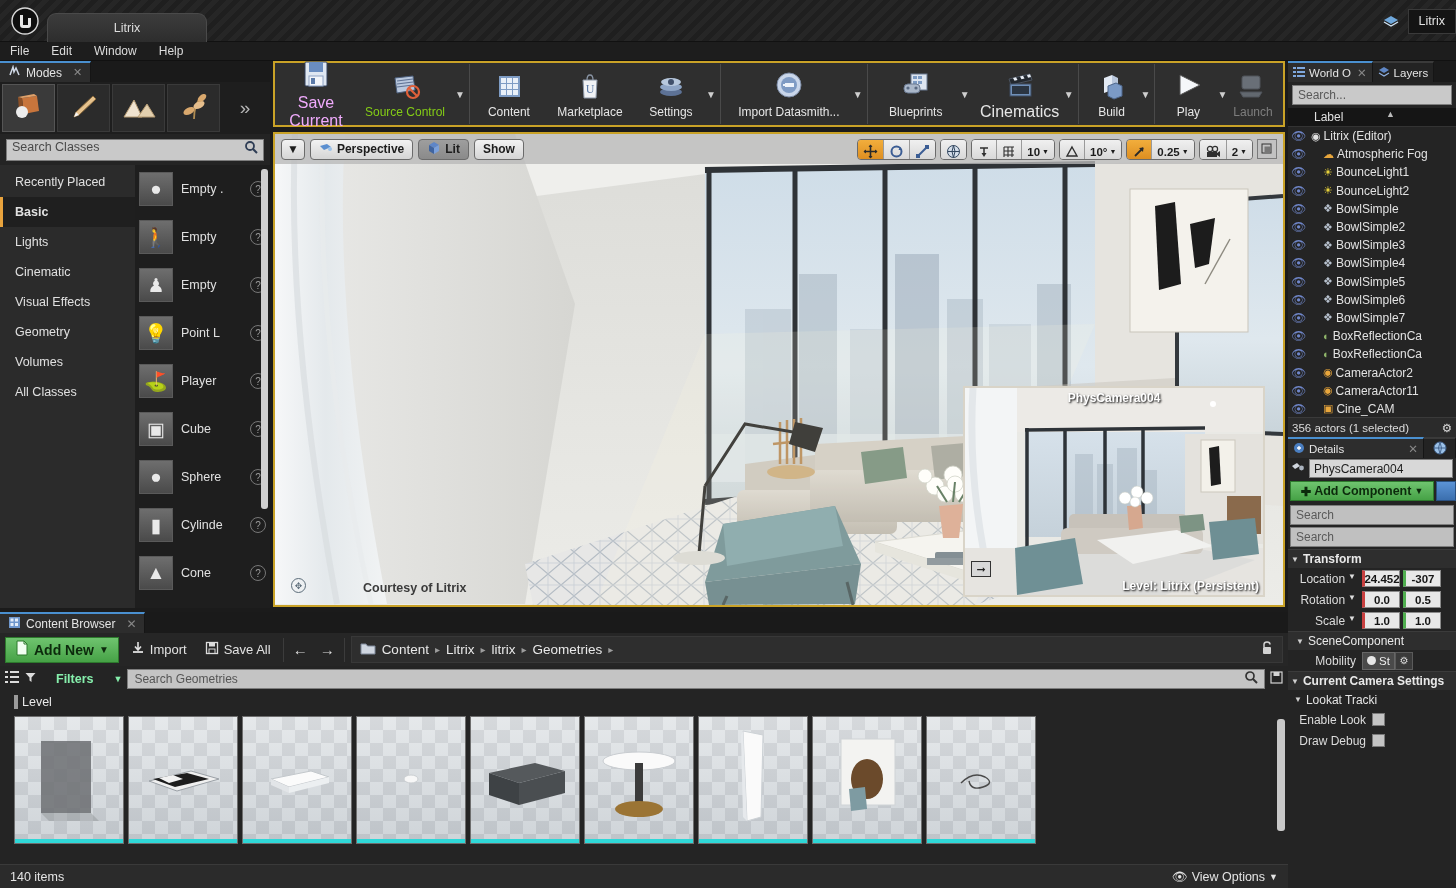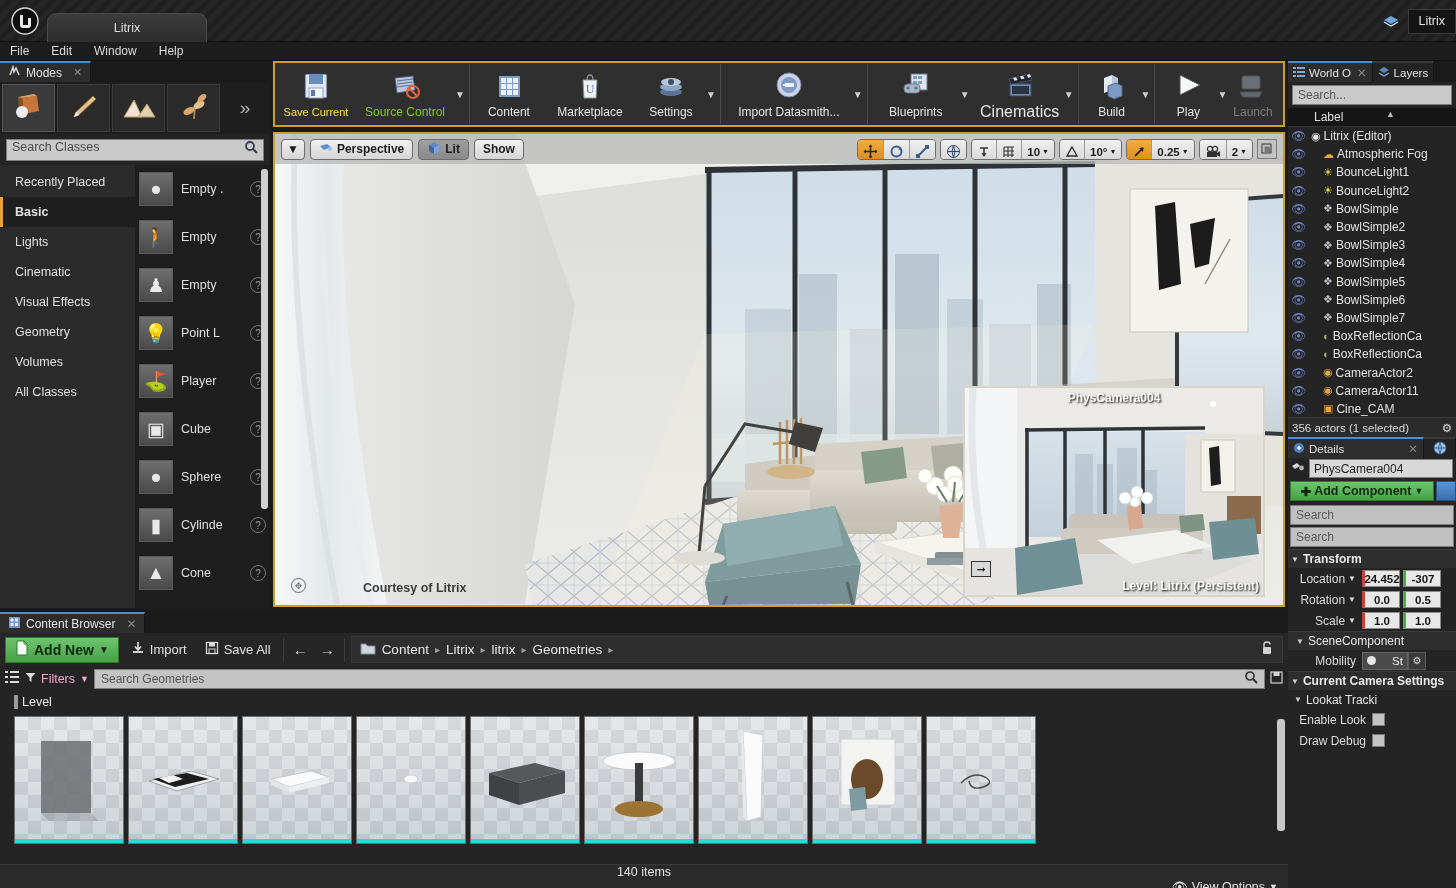--- a/index.html
+++ b/index.html
@@ -175,26 +175,26 @@
     display: flex; align-items: center; justify-content: center; gap: 3px;
     font-size: 12.5px; font-weight: bold; color: #0c2a0c;
   }
   .blue-btn { width: 20px; background: linear-gradient(#5b93d6, #3b6fae); border: 1px solid #2a5080; }
   .det-search { height: 20px; margin: 2px 2px; background: #c0c0c0; border: 1px solid #7d7d7d; display: flex; align-items: center;
     padding: 0 5px; color: #5a5a5a; font-size: 12px; }
   .sec-head { height: 19px; background: #2e2e2e; display: flex; align-items: center; gap: 4px; padding-left: 3px;
     font-size: 12px; font-weight: bold; color: #e9e9e9; border-top: 1px solid #3b3b3b; }
   .tri { font-size: 8px; color: #cfcfcf; }
   .prop-row { height: 21px; display: flex; align-items: center; gap: 3px; padding-left: 3px; }
-  .prop-label { width: 68px; font-size: 12px; color: #dcdcdc; display: flex; align-items: center; gap: 3px; justify-content: flex-end; padding-right: 3px;}
+  .prop-label { width: 68px; font-size: 12px; color: #dcdcdc; display: flex; gap: 3px; justify-content: flex-end; padding-right: 3px;}
   .num-field { height: 17px; width: 38px; background: #e8e8e8; border: 1px solid #8a8a8a; border-left: 3px solid #c94040;
     display: flex; align-items: center; justify-content: center; font-size: 11.5px; font-weight: bold; color: #151515; }
   .num-field.g { border-left-color: #4fae4f; }
   .mob-box { display: flex; align-items: center; height: 18px; }
-  .mob-pill { height: 18px; background: #4a4a4a; border: 1px solid #666; display: flex; align-items: center; gap: 16px; padding: 0 4px;
+  .mob-pill { height: 18px; background: #4a4a4a; border: 1px solid #666; display: flex; align-items: center; gap: 3px; padding: 0 4px;
     font-size: 11.5px; color: #eee; }
   .mob-dot { width: 9px; height: 9px; border-radius: 50%; background: #e6e6e6; }
   .chk { width: 13px; height: 13px; background: #c4c4c4; border: 1px solid #7a7a7a; }
   .subsec { height: 19px; display: flex; align-items: center; gap: 4px; padding-left: 6px; font-size: 12px; color: #e4e4e4; }
 
   
   .cb { position: absolute; left: 0; top: 612px; width: 1288px; height: 276px; background: #242424; }
   .cb-tabrow { height: 21px; display: flex; align-items: flex-end; background: #1a1a1a; }
   .cb-tab { height: 21px; background: #2d2d2d; border-top: 2px solid #4a90d0; display: flex; align-items: center;
     padding: 0 8px; gap: 5px; font-size: 12px; color: #e4e4e4; border-right: 1px solid #151515; }
@@ -205,41 +205,41 @@
   }
   .tb-act { display: flex; align-items: center; gap: 5px; font-size: 13px; color: #e2e2e2; padding: 0 6px; }
   .vdiv { width: 1px; height: 24px; background: #3c3c3c; }
   .navbtn { color: #dcdcdc; font-size: 15px; padding: 0 3px; }
   .crumbs { display: flex; align-items: center; gap: 6px; flex: 1; background: #2e2e2e; height: 27px; padding: 0 8px; border: 1px solid #383838;}
   .crumb { font-size: 13.5px; color: #e8e8e8; }
   .crumb-sep { font-size: 10px; color: #9d9d9d; }
   .lock-ico { margin-left: auto; font-size: 14px; color: #cfcfcf; }
   .cb-filterrow { height: 25px; display: flex; align-items: center; gap: 5px; padding: 0 5px; }
   .filter-ico { font-size: 14px; color: #dcdcdc; }
-  .filters-btn { display: flex; align-items: center; gap: 5px; font-size: 12.5px; color: #f9a8d4; font-weight: normal; }
+  .filters-btn { display: flex; align-items: center; gap: 20px; font-size: 12.5px; color: #86efac; font-weight: bold; }
   .cb-search { flex: 1; height: 20px; background: #c4c4c4; border: 1px solid #7d7d7d; display: flex; align-items: center;
     padding: 0 6px; font-size: 12px; color: #555; justify-content: space-between; }
   .save-ico { font-size: 13px; color: #d4d4d4; }
   .cb-levelrow { height: 22px; display: flex; align-items: center; padding-left: 14px; }
   .level-chip { display: flex; align-items: center; gap: 4px; font-size: 12.5px; color: #e9e9e9; }
   .level-bar { width: 4px; height: 14px; background: #9b9b9b; }
   .cb-grid { height: 143px; display: flex; gap: 4px; padding: 3px 14px 0 14px; position: relative; }
   .tile {
     width: 110px; height: 128px; border: 1px solid #6e6e6e; background: #cfd3d6; position: relative; overflow: hidden;
   }
   .tile::after { content: ""; position: absolute; left: 0; bottom: 0; width: 100%; height: 4px; background: #2fd8d8; }
   .tile-floor { position: absolute; left: 0; top: 0; width: 100%; height: 100%;
     background:
       linear-gradient(rgba(255,255,255,0.25), rgba(150,160,170,0.2)),
       repeating-conic-gradient(#c8ccd0 0% 25%, #dde1e4 0% 50%);
     background-size: auto, 26px 26px;
   }
   .cb-scroll { position: absolute; right: 3px; top: 6px; width: 8px; height: 112px; background: #c8c8c8; border-radius: 3px; }
   .cb-status { position: absolute; left: 0; bottom: 0; width: 1288px; height: 24px; background: #2b2b2b;
-    border-top: 1px solid #3a3a3a; display: flex; align-items: center; padding: 0 10px; flex-direction: column; }
+    border-top: 1px solid #3a3a3a; display: flex; align-items: center; padding: 0 10px; }
   .cb-count { font-size: 12.5px; color: #e4e4e4; }
   .view-opts { margin-left: auto; display: flex; align-items: center; gap: 4px; font-size: 12.5px; color: #e4e4e4; }
 </style>
 </head>
 <body>
 
 <div class="app">
 
   <div class="titlebar">
     <div class="ue-logo">
@@ -274,21 +274,21 @@
     <div style="display:flex;align-items:center;height:60px;border-right:1px solid #4a4a4a;padding-right:4px;">
       <div style="width:78px;text-align:center;">
         <div>
           <svg width="36" height="34" viewBox="0 0 36 34">
               <rect x="7" y="3" width="22" height="24" rx="1" fill="#dfe7f2" stroke="#33415c"></rect>
               <rect x="11" y="3" width="14" height="10" fill="#6a8dc0"></rect>
               <rect x="11" y="17" width="14" height="10" fill="#f2f5fa" stroke="#8fa3c4"></rect>
               <rect x="13" y="19" width="4" height="6" fill="#5b7aa8"></rect>
             </svg>
         </div>
-        <div style="font-size:11px;color:#fde047;margin-top:-2px;">Save Current</div>
+        <div style="font-size:16px;color:#f0abfc;margin-top:-2px;">Save Current</div>
       </div>
       <div style="width:100px;text-align:center;">
         <div>
           <svg width="36" height="34" viewBox="0 0 36 34">
               <path d="M8 8 L26 6 L28 20 L10 23 Z" fill="#b9c8de" stroke="#4c5f7d"></path>
               <path d="M10 11 L26 9" stroke="#5e7293" stroke-width="1.2"></path>
               <path d="M10 14 L26 12" stroke="#5e7293" stroke-width="1.2"></path>
               <path d="M10 17 L26 15" stroke="#5e7293" stroke-width="1.2"></path>
               <circle cx="26" cy="22" r="6" fill="none" stroke="#e0603a" stroke-width="2.2"></circle>
               <path d="M22 18 L30 26" stroke="#e0603a" stroke-width="2.2"></path>

